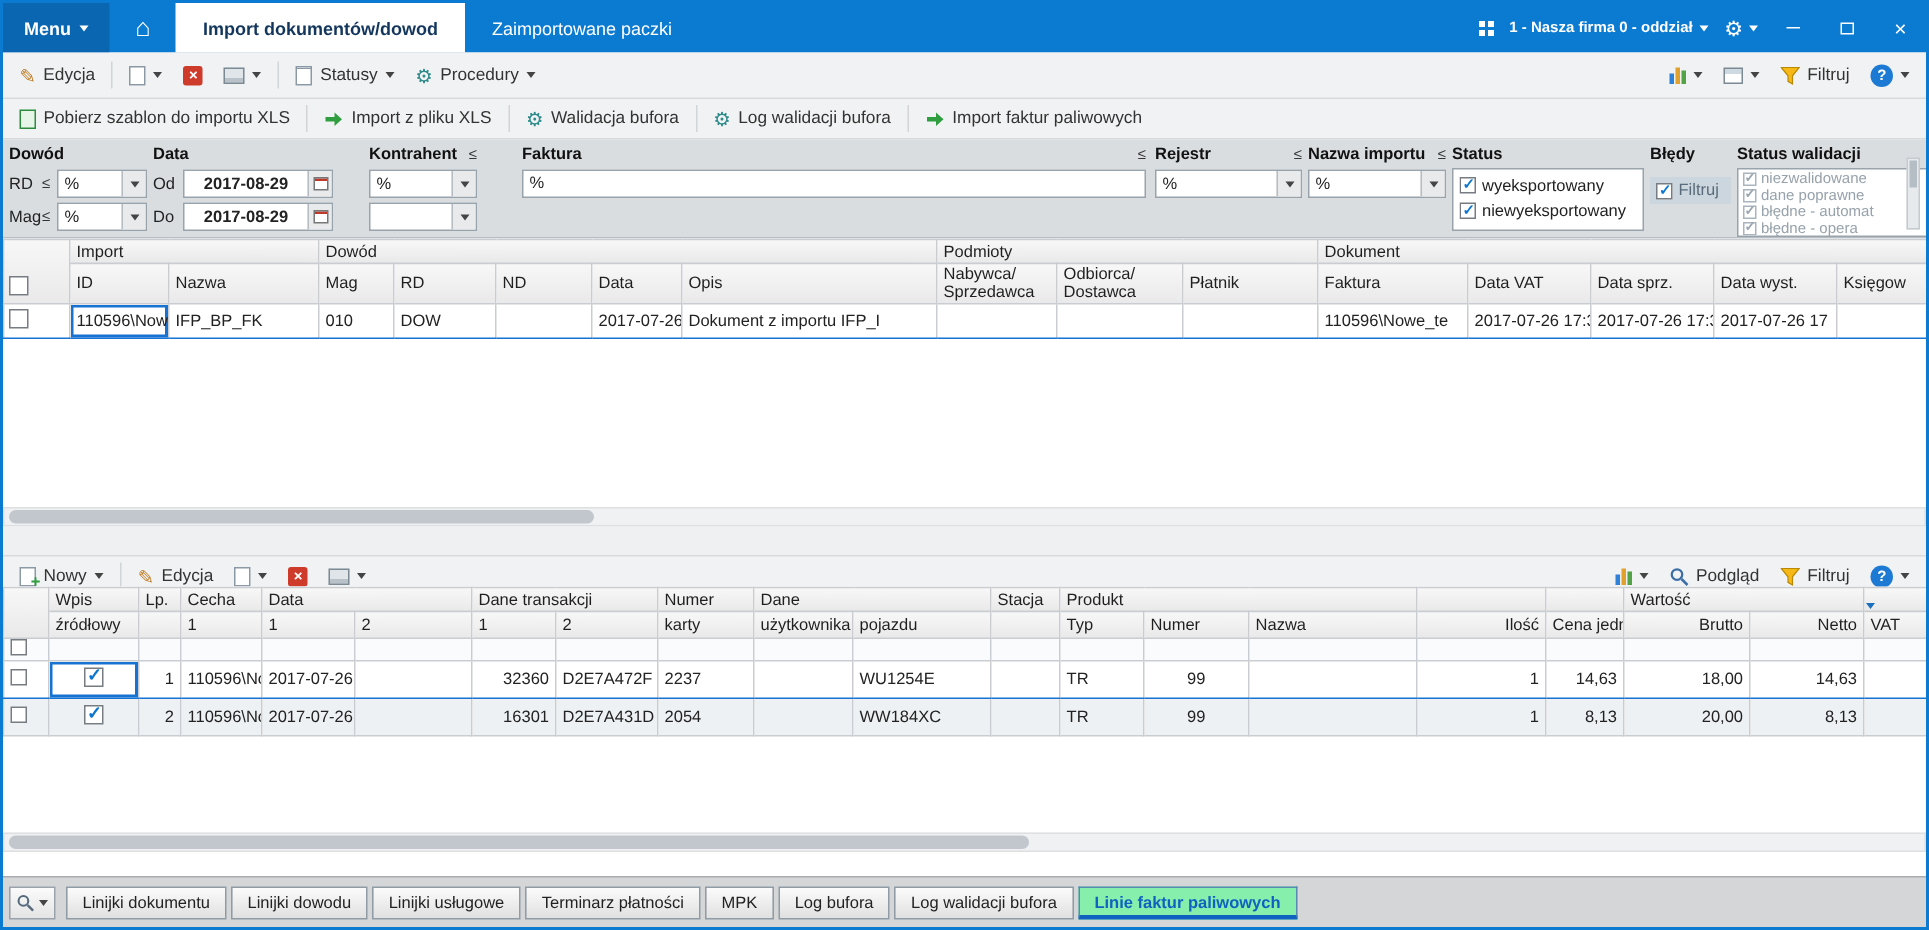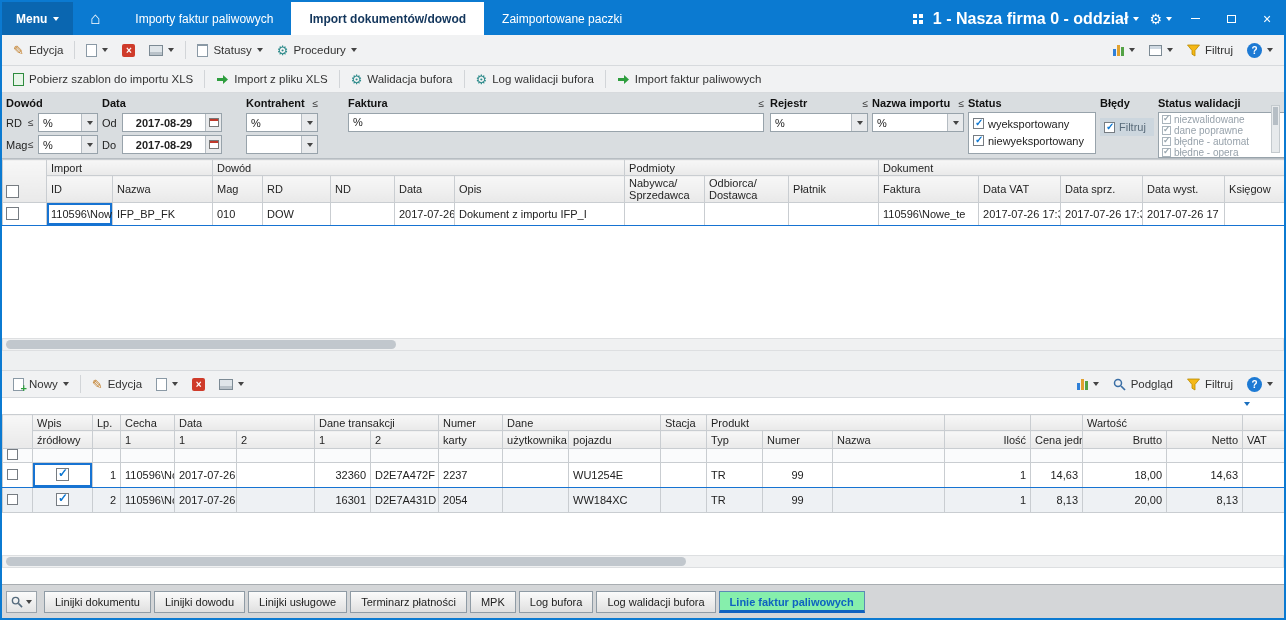--- a/index.html
+++ b/index.html
@@ -11,21 +11,21 @@
   
   .titlebar { position: absolute; left:0; right:0; top:0; height:33px; background:#0b7ad1; display:flex; align-items:stretch; color:#fff; }
   .menubtn { background:#0a66b0; display:flex; align-items:center; gap:6px; padding:0 14px; font-weight:bold; font-size:12px; cursor:default; }
   .homebtn { width:44px; display:flex; align-items:center; justify-content:center; }
   .homeglyph { font-size:17px; line-height:1; }
   .ttab { display:flex; align-items:center; padding:0 18px; font-size:12px; white-space:nowrap; }
   .ttab.active { background:#fff; color:#13365c; font-weight:bold; }
   .tbright { margin-left:auto; display:flex; align-items:center; gap:10px; padding-right:4px; }
   .apps { display:inline-grid; grid-template-columns:4px 4px; grid-gap:2px; }
   .apps i { width:4px; height:4px; background:#fff; }
-  .company { display:flex; align-items:center; gap:5px; font-weight:bold; font-size:16px; white-space:nowrap; }
+  .company { display:flex; align-items:center; gap:5px; font-weight:bold; font-size:10px; white-space:nowrap; }
   .caret { width:0; height:0; border-left:3.5px solid transparent; border-right:3.5px solid transparent; border-top:4px solid #fff; display:inline-block; }
   .caret.dark { border-top-color:#444; }
   .caret.blue { border-top-color:#1a6fbe; }
   .gearwrap { display:flex; align-items:center; gap:4px; }
   .gearglyph { font-size:14px; line-height:1; }
   .gearglyph.teal { color:#2e8b8b; font-size:13px; }
   .winbtn { width:26px; height:100%; display:flex; align-items:center; justify-content:center; font-size:14px; }
   .winbtn .min { width:9px; height:1px; background:#fff; display:inline-block; }
   .winbtn .max { width:9px; height:8px; border:1px solid #fff; display:inline-block; }
   
@@ -76,21 +76,21 @@
   .cb.checked::after { content:"✓"; position:absolute; left:1px; top:-3px; font-size:12px; font-weight:bold; color:#0b76d1; }
   .cb.small { width:11px; height:11px; }
   .cb.small.checked::after { font-size:10px; top:-2px; }
   .cb.tiny { width:9px; height:9px; border-color:#aab4bc; }
   .cb.tiny.checked::after { font-size:9px; top:-3px; left:0; color:#9aa7b0; }
   .fvsb { position:absolute; right:4px; top:12px; width:9px; height:48px; background:#e7eaec; border:1px solid #c4cacE; }
   .fvsb .thumb { position:absolute; left:1px; right:1px; top:1px; height:18px; background:#b6bec5; }
   
   .gridwrap { position:absolute; left:0; right:0; overflow:hidden; background:#fff; }
   .g1 { top:157px; height:179px; }
-  .g2 { top:412px; height:157px; }
+  .g2 { top:389px; height:157px; }
   table.grid { border-collapse:collapse; table-layout:fixed; font-size:11px; }
   .grid th, .grid td { border:1px solid #c9cdd1; padding:0 4px; overflow:hidden; white-space:nowrap; text-align:left; font-weight:normal; }
   .grid th { background:linear-gradient(#f7f7f7,#e9e9e9); color:#1f1f1f; }
   tr.grp th { height:16px; }
   tr.hdr th { height:27px; vertical-align:middle; }
   tr.hdr2 th { height:18px; }
   th.wrap { white-space:normal; line-height:12px; }
   tr.selrow td { height:14px; background:#fafbfc; }
   tr.drow td { height:23px; background:#fff; }
   tr.drow2 td { height:25px; background:#fff; }
@@ -118,23 +118,20 @@
 
 <div class="window">
 
   <div class="titlebar">
     <div class="menubtn">
       <span>Menu</span>
       <span class="caret"></span>
     </div>
     <div class="homebtn">
       <span class="homeglyph">⌂</span>
-    </div>
-    <div class="ttab">
-      <span>Importy faktur paliwowych</span>
     </div>
     <div class="ttab active">
       <span>Import dokumentów/dowod</span>
     </div>
     <div class="ttab">
       <span>Zaimportowane paczki</span>
     </div>
     <div class="tbright">
       <span class="apps">
           <i></i>

